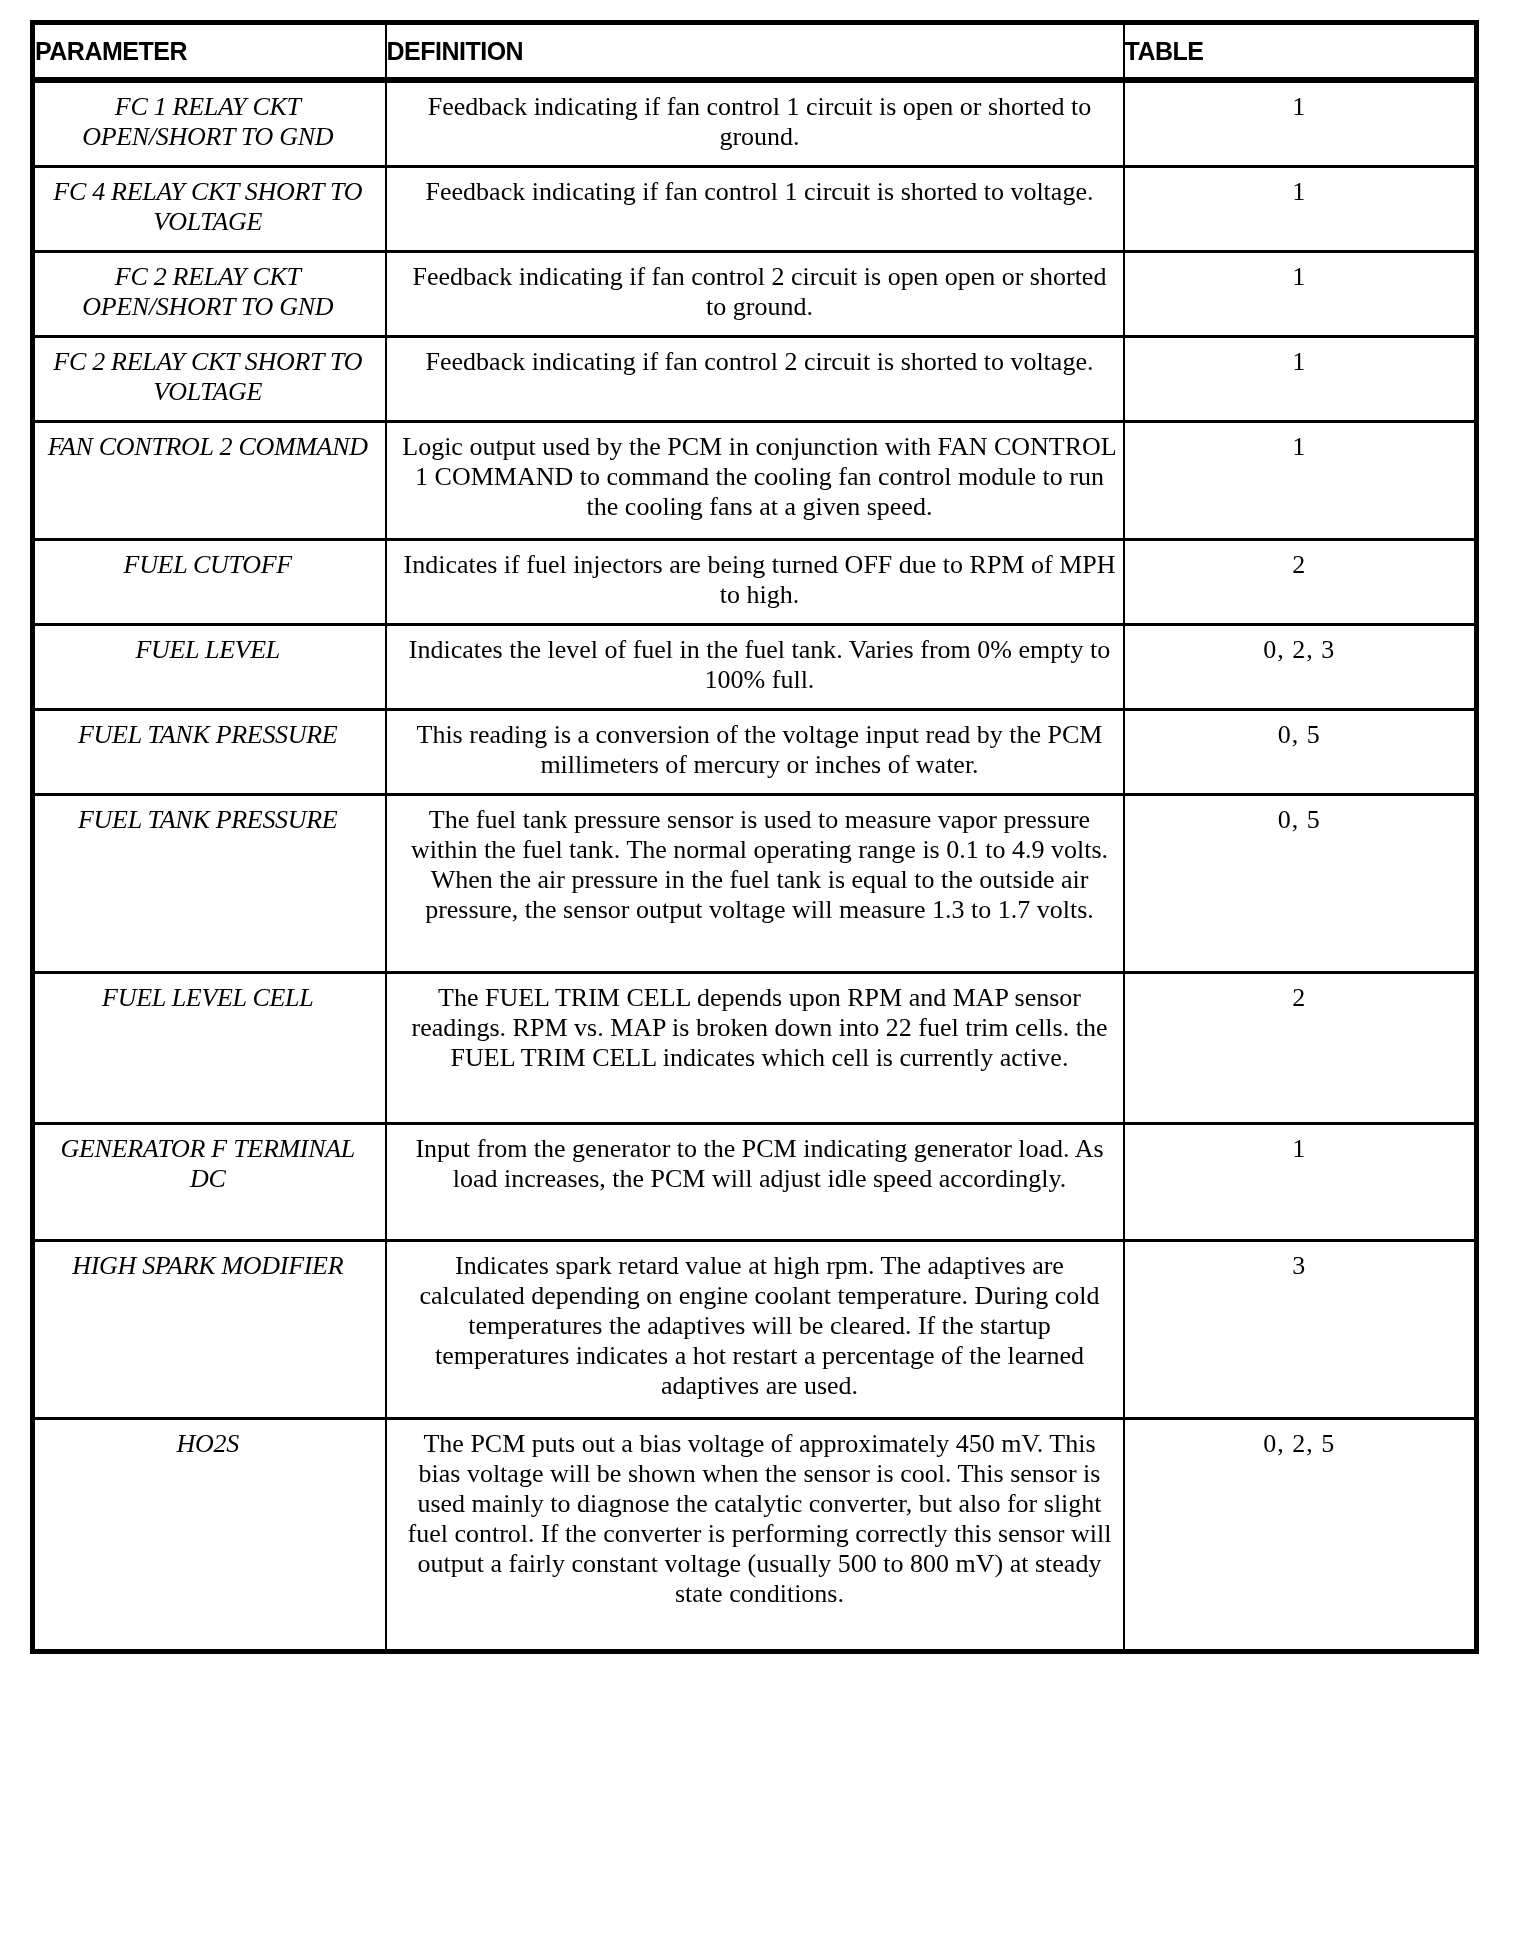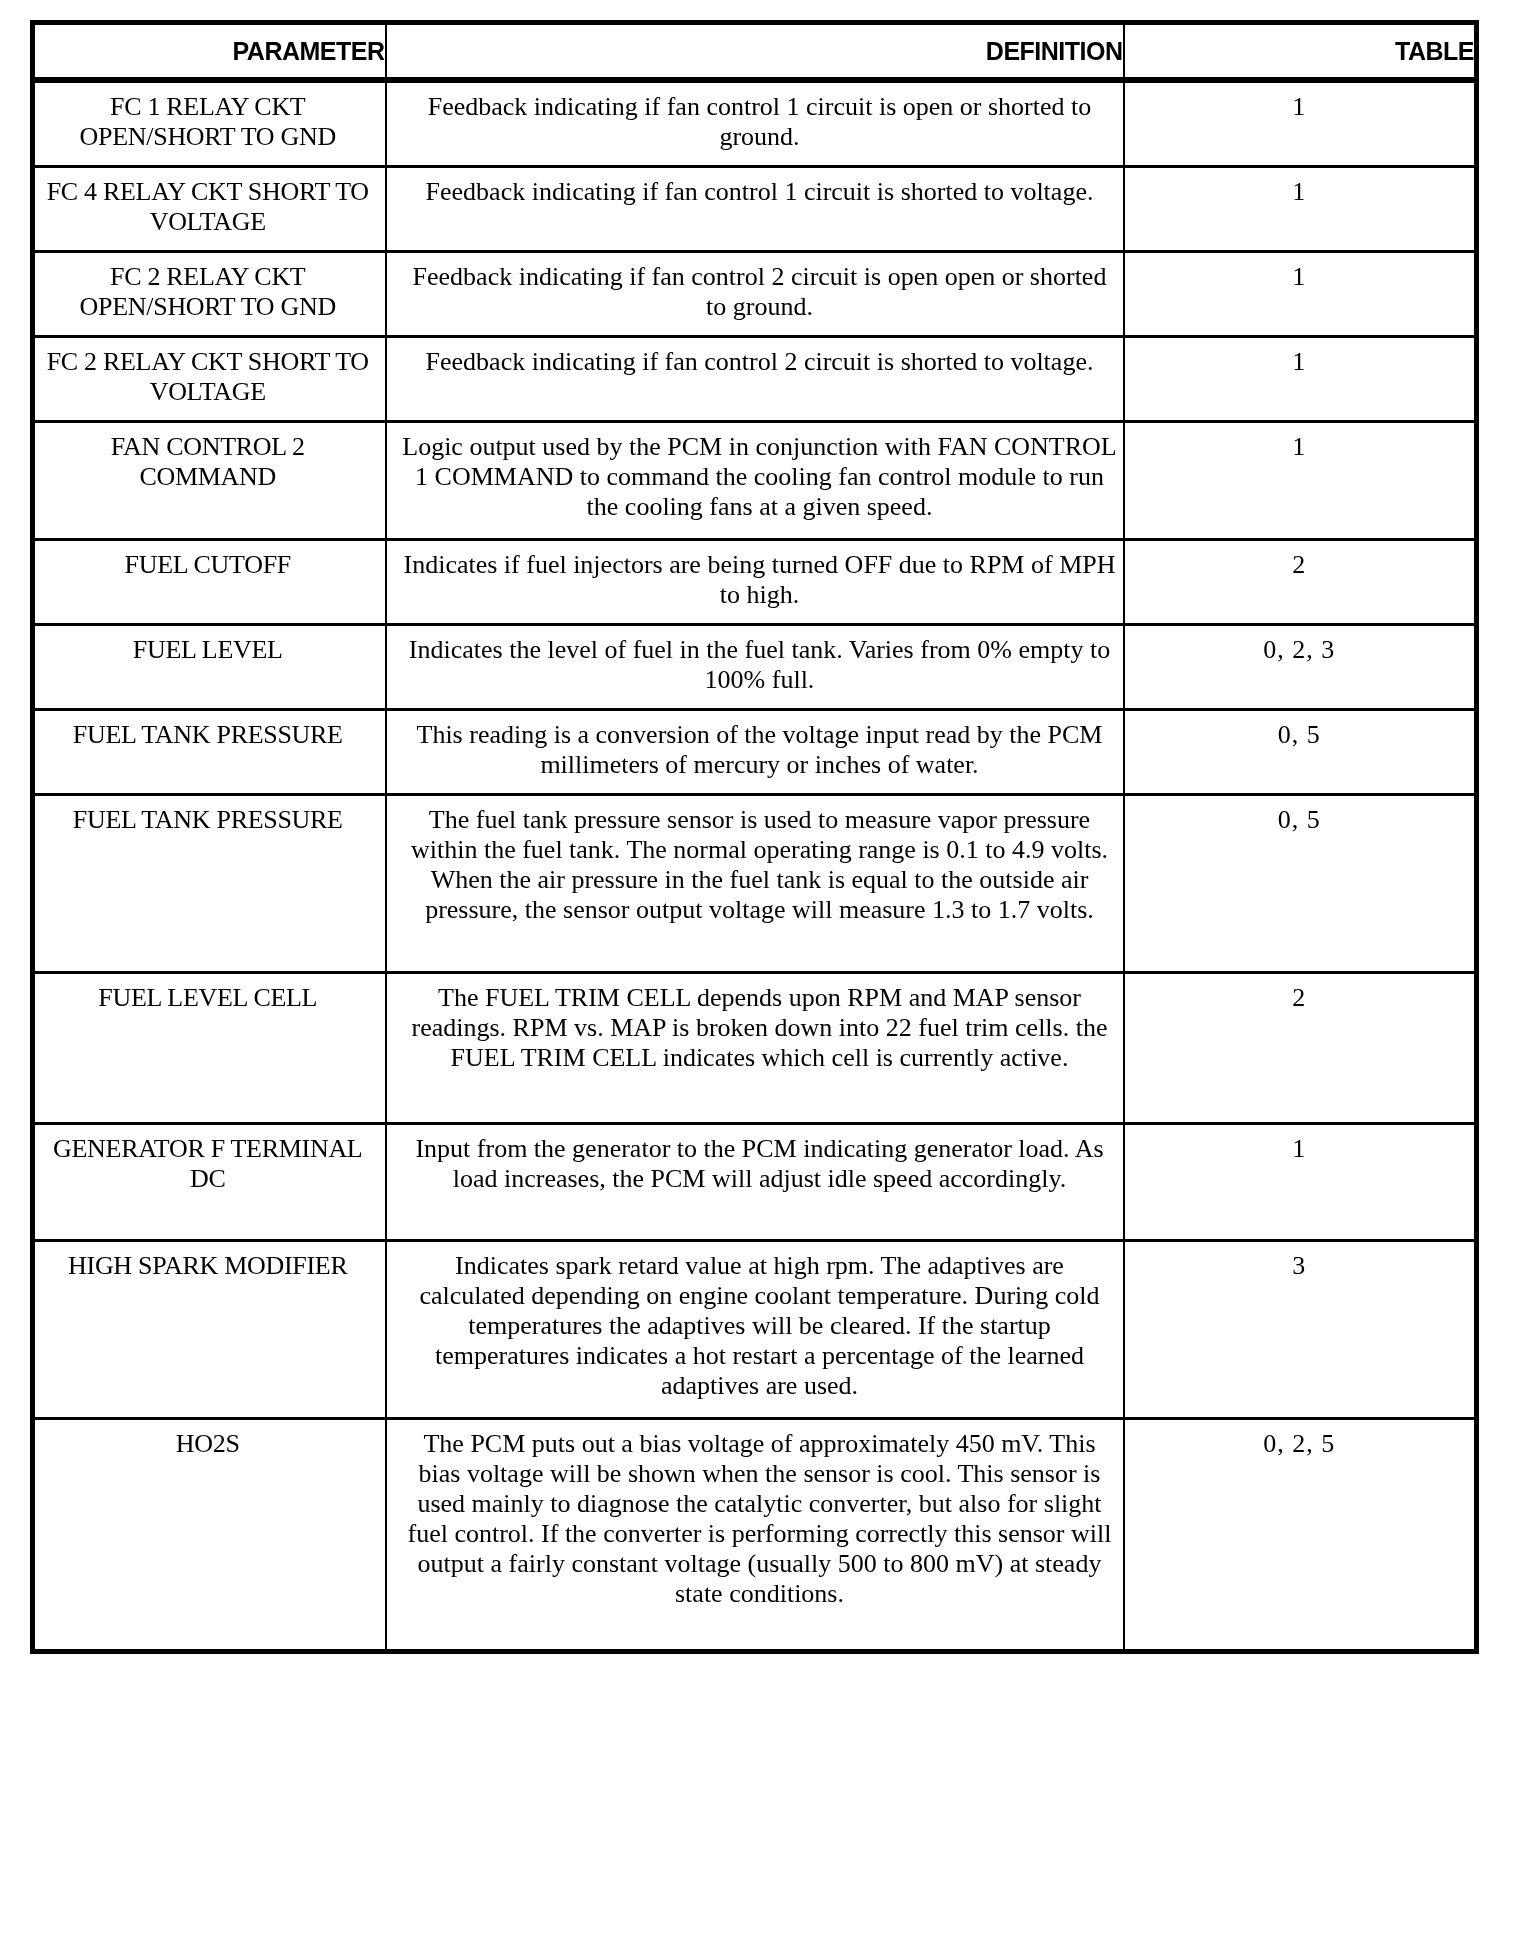--- a/index.html
+++ b/index.html
@@ -27,39 +27,40 @@
   .doc-table col.c-def { width: 738px; }
   .doc-table col.c-table { width: 353px; }
   .doc-table th {
     font-family: "Liberation Sans", "DejaVu Sans", sans-serif;
     font-weight: bold;
     font-size: 25px;
     height: 52px;
     padding: 0;
     border: 2px solid #000;
     border-bottom: 6px solid #000;
-    text-align: right;
+    text-align: left;
     vertical-align: middle;
     letter-spacing: -0.5px;
   }
   .doc-table td {
     font-family: "Liberation Serif", "DejaVu Serif", serif;
     font-size: 26px;
     line-height: 30px;
     border: 2px solid #000;
     border-top: 3px solid #000;
     text-align: center;
     vertical-align: top;
     padding: 9px 12px 8px 12px;
     color: #000;
   }
   .doc-table td.param {
     letter-spacing: -0.3px;
     padding-left: 6px;
     padding-right: 10px;
+    font-style: italic;
   }
   .doc-table td.def {
     padding-left: 14px;
     padding-right: 4px;
   }
   .doc-table td.tbl {
     letter-spacing: 1px;
   }
   .row-h1 td { height: 65px; }
   .row-h2 td { height: 98px; }

